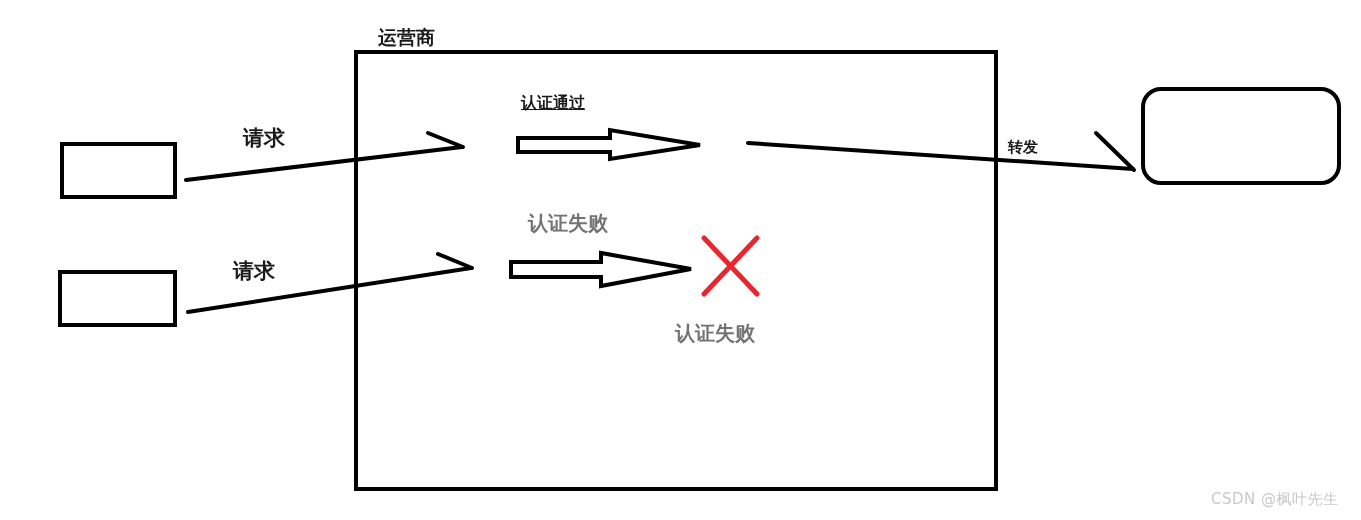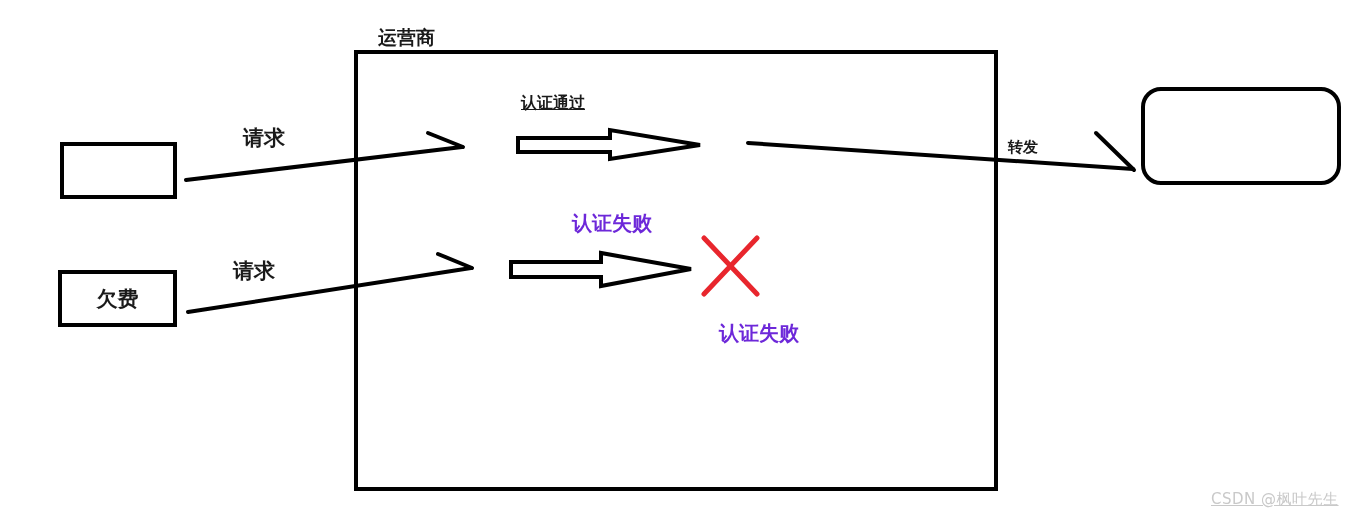--- a/index.html
+++ b/index.html
@@ -27,22 +27,21 @@
   }
   .lbl {
     position: absolute;
     font-family: "DejaVu Sans", "Liberation Sans", sans-serif;
     font-weight: bold;
     color: #1a1a1a;
     white-space: nowrap;
     line-height: 1;
   }
   .lbl.red {
-    color: #6d28d9;
-    margin-left: 44px;
+    color: #737373;
   }
   .box-label {
     position: absolute;
     display: flex;
     align-items: center;
     justify-content: center;
     font-family: "DejaVu Sans", "Liberation Sans", sans-serif;
     font-weight: bold;
     color: #1a1a1a;
     white-space: nowrap;
@@ -88,29 +87,28 @@
       <line x1="704" y1="238" x2="757" y2="294" stroke="#e8262d" stroke-width="5" stroke-linecap="round"></line>
       <line x1="757" y1="238" x2="704" y2="294" stroke="#e8262d" stroke-width="5" stroke-linecap="round"></line>
     </g>
 
   </svg>
 
   <div class="lbl" style="left:378px; top:28px; font-size:19px;">运营商</div>
 
 
 
-  <div class="box-label" style="left:60px; top:272px; width:115px; height:53px; font-size:21px;">欠费</div>
 
   <div class="lbl" style="left:243px; top:128px; font-size:21px;">请求</div>
 
   <div class="lbl" style="left:233px; top:261px; font-size:21px;">请求</div>
 
   <div class="lbl" style="left:1008px; top:131px; font-size:15px;margin-top:9px;">转发</div>
 
   <div class="lbl" style="left:521px; top:95px; font-size:16px;text-decoration:underline;">认证通过</div>
 
   <div class="lbl red" style="left:528px; top:213px; font-size:20px;">认证失败</div>
 
   <div class="lbl red" style="left:675px; top:323px; font-size:20px;">认证失败</div>
 
-  <div class="watermark" style="left:1211px; top:490px;text-decoration:underline;">CSDN @枫叶先生</div>
+  <div class="watermark" style="left:1211px; top:490px;">CSDN @枫叶先生</div>
 
 </div>
 
 </body></html>

